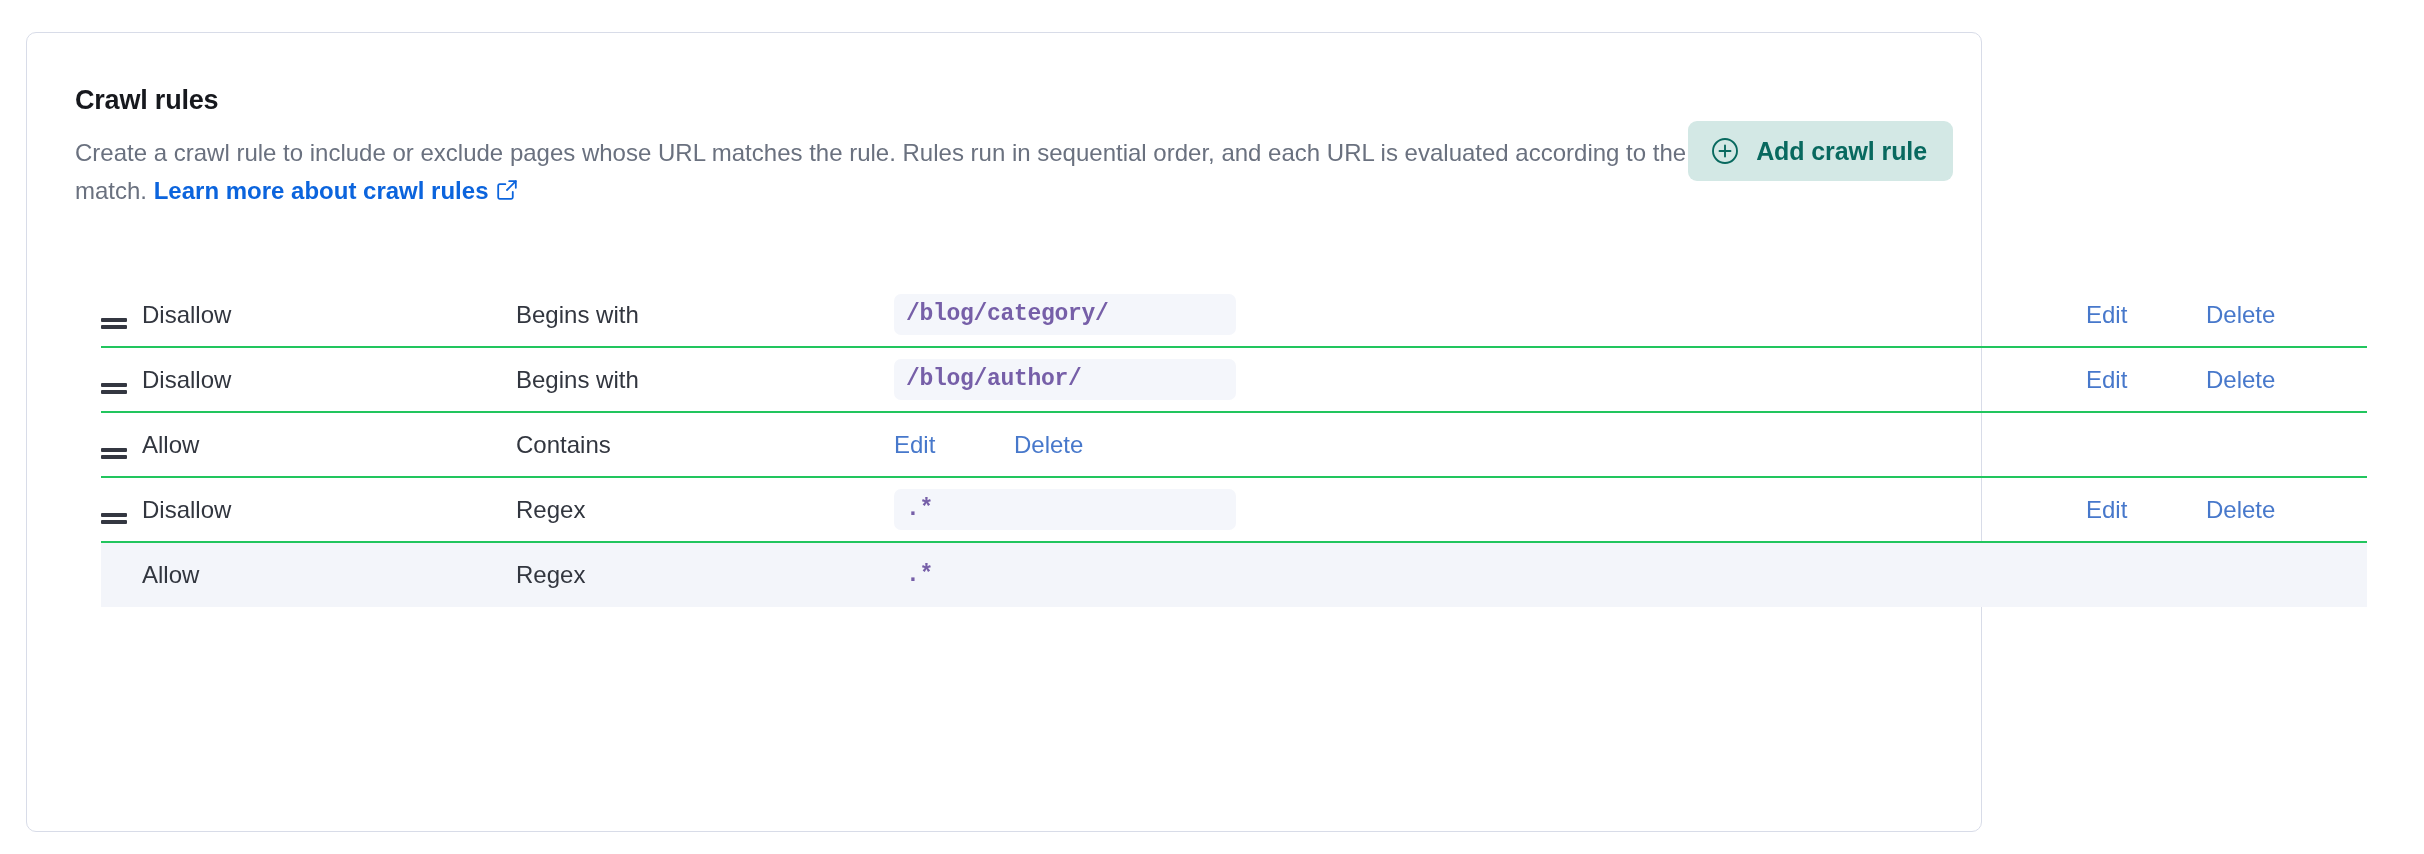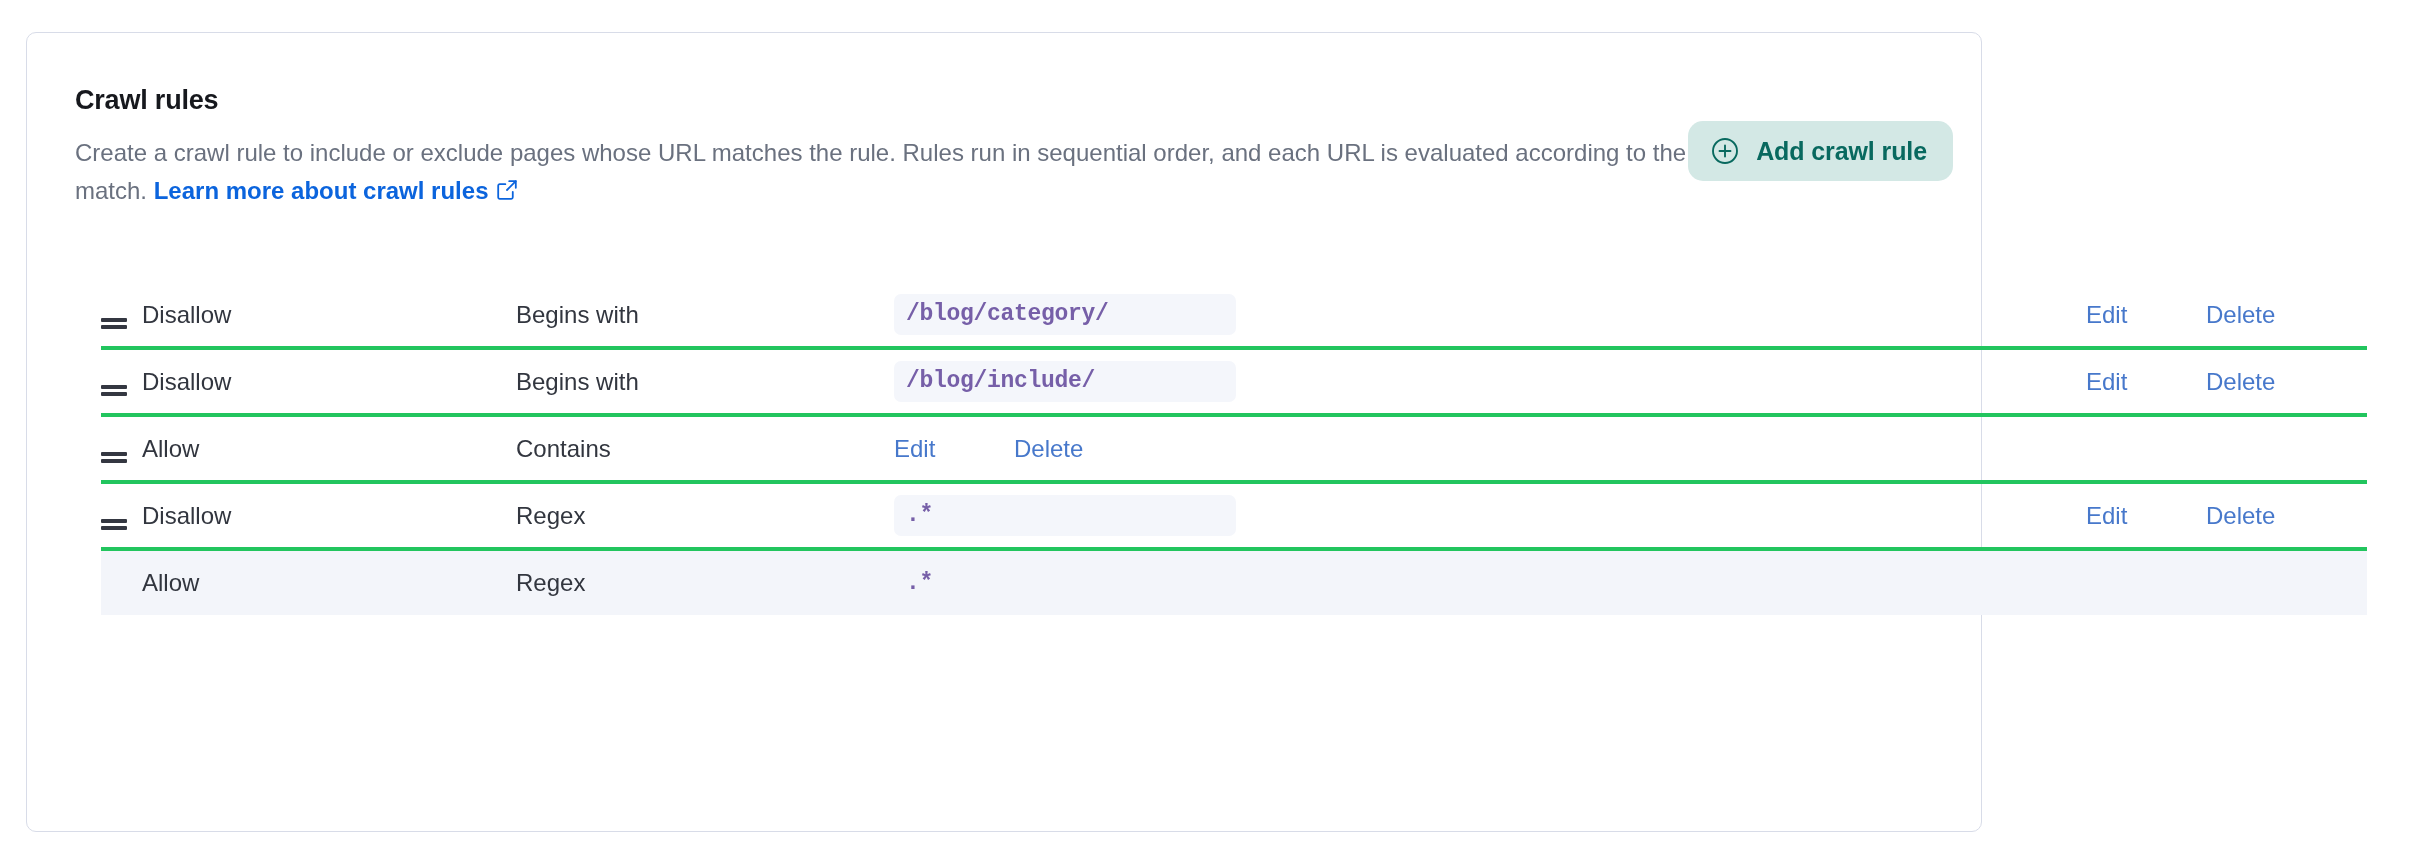--- a/index.html
+++ b/index.html
@@ -80,21 +80,21 @@
     top: 88px;
     height: 60px;
     box-sizing: border-box;
     padding: 0 26px 0 22px;
     display: flex;
     align-items: center;
     gap: 16px;
     background: #d3e8e5;
     color: #08695f;
     border: none;
-    border-radius: 15px;
+    border-radius: 9px;
     font-family: "Liberation Sans", sans-serif;
     font-size: 25px;
     font-weight: bold;
     letter-spacing: -0.1px;
     cursor: pointer;
   }
   .add-btn .plus-icon {
     display: inline-flex;
     align-items: center;
     justify-content: center;
@@ -122,21 +122,21 @@
     font-size: 24px;
     font-weight: bold;
     color: #1e2128;
     line-height: 28px;
   }
 
   .tbl-row {
     display: flex;
     align-items: center;
     height: 63px;
-    border-bottom: 4px solid #22c55e;
+    border-bottom: 2px solid #22c55e;
     font-size: 24px;
     color: #32363f;
   }
   .tbl-row.is-last {
     border-bottom: none;
     background: #f3f5fa;
     height: 64px;
   }
 
   
@@ -233,21 +233,21 @@
           </div>
           <div class="tbl-row">
             <div class="col-handle">
               <span class="grab-handle"><svg width="26" height="13" viewBox="0 0 26 13" aria-hidden="true">
                   <rect x="0" y="1" width="26" height="4" rx="1" fill="#343741"></rect>
                   <rect x="0" y="8" width="26" height="4" rx="1" fill="#343741"></rect>
                 </svg></span>
             </div>
             <div class="col-policy">Disallow</div>
             <div class="col-rule">Begins with</div>
-            <div class="col-path"><span class="code-chip">/blog/include/</span></div>
+            <div class="col-path"><span class="code-chip">/blog/author/</span></div>
             <div class="col-edit">
               <a class="row-link" href="#">Edit</a>
             </div>
             <div class="col-delete">
               <a class="row-link" href="#">Delete</a>
             </div>
           </div>
           <div class="tbl-row">
             <div class="col-handle">
               <span class="grab-handle"><svg width="26" height="13" viewBox="0 0 26 13" aria-hidden="true">

